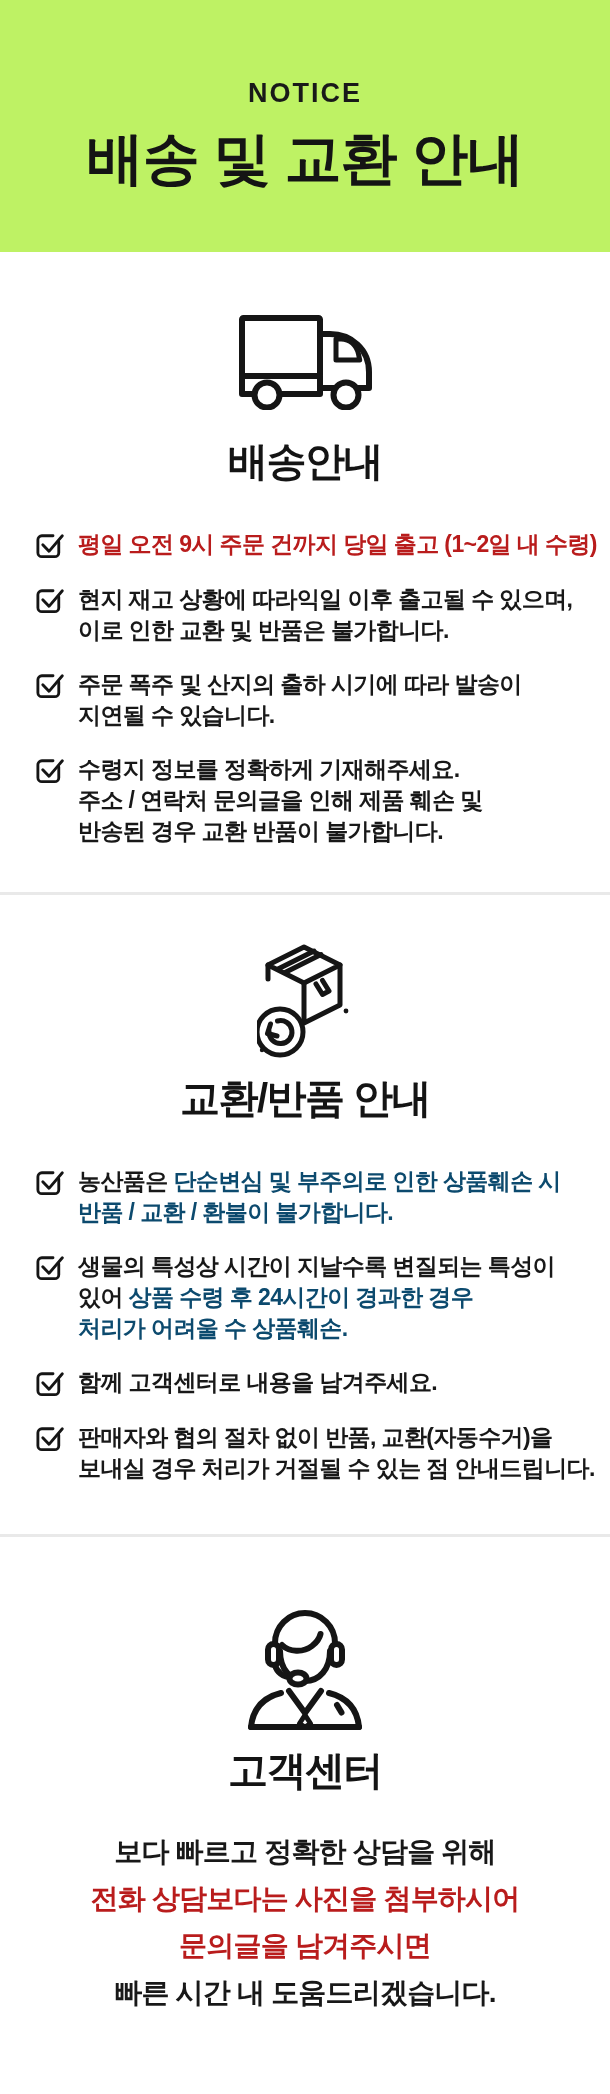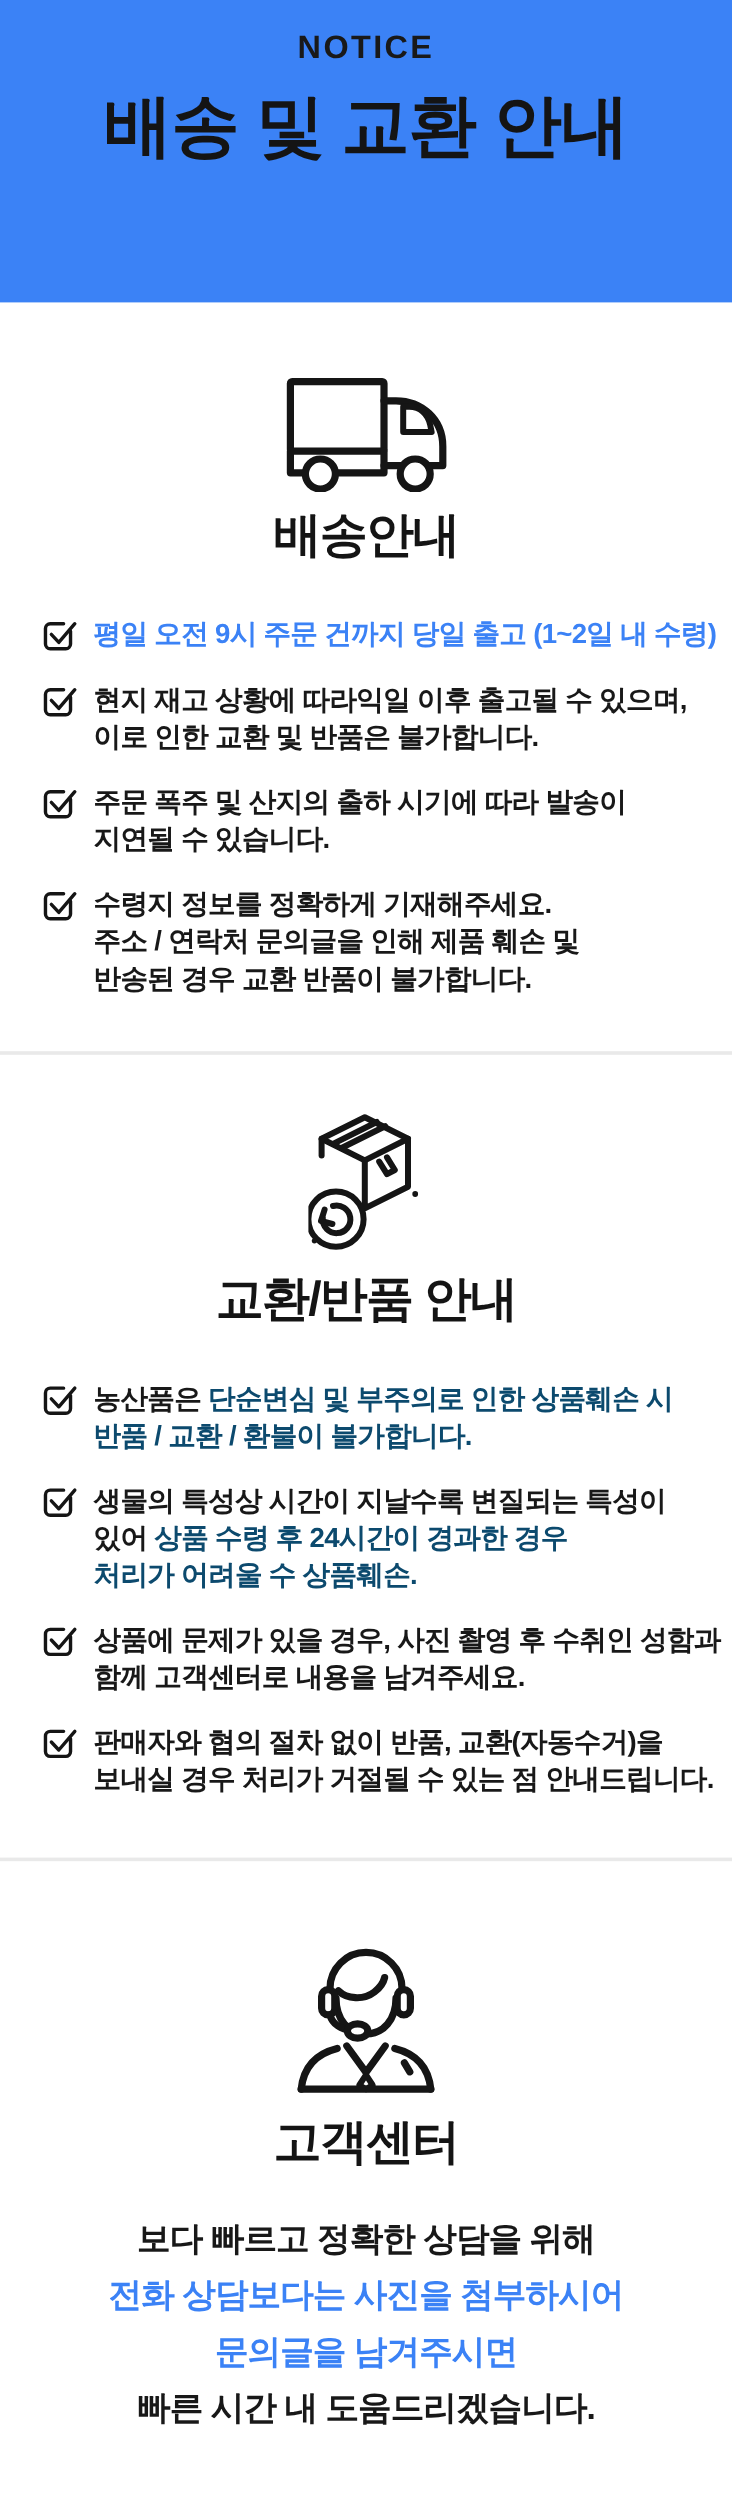--- a/index.html
+++ b/index.html
@@ -5,55 +5,55 @@
   html,body{margin:0;padding:0;}
   body{
     width:610px;min-height:2094px;background:#ffffff;
     font-family:"Liberation Sans","DejaVu Sans",sans-serif;
     color:#181818;-webkit-font-smoothing:antialiased;
   }
   .page{width:610px;overflow:hidden;}
 
   
   .hero{
-    height:252px;background:#3b82f6;
-    display:flex;flex-direction:column;align-items:center;justify-content:flex-start;
+    height:252px;background:#bef264;
+    display:flex;flex-direction:column;align-items:center;justify-content:center;
     gap:12px;box-sizing:border-box;padding-top:24px;
   }
   .hero-eyebrow{font-size:27px;font-weight:800;letter-spacing:2px;color:#191919;}
   .hero-title{margin:0;font-size:57px;font-weight:900;letter-spacing:-1px;color:#141414;}
 
   
   .sec{text-align:center;}
   .sec-icon{display:flex;justify-content:center;}
   .sec-icon svg{display:block;}
   .sec-title{margin:0;font-size:40px;font-weight:900;letter-spacing:-1.5px;color:#141414;}
   .divider{height:3px;background:#e9e9e9;}
 
   .ship-icon{margin-top:62px;}
-  .ship-title{margin-top:8px;}
+  .ship-title{margin-top:24px;}
   .xchg-icon{margin-top:48px;}
   .xchg-title{margin-top:12px;}
   .cs-icon{margin-top:64px;}
   .cs-title{margin-top:10px;}
 
   .div-1{margin-top:45px;}
   .div-2{margin-top:50px;}
 
   
   .checklist{
     list-style:none;margin:40px 28px 0 33px;padding:0;
     display:flex;flex-direction:column;gap:23px;text-align:left;
   }
   .check-item{display:flex;gap:13px;align-items:flex-start;}
   .check-icon{flex:0 0 32px;height:30px;margin-top:2px;}
   .check-icon svg{display:block;}
   .check-text{font-size:23px;line-height:31px;font-weight:600;letter-spacing:-0.6px;}
   .line{display:block;white-space:nowrap;}
-  .t-green{color:#3b82f6;font-weight:800;}
+  .t-green{color:#b91c1c;font-weight:800;}
   .t-red{color:#0c4a6e;font-weight:800;}
 
   
   .cs-lines{margin-top:30px;display:flex;flex-direction:column;gap:0;}
   .cs-line{font-size:28px;line-height:47px;font-weight:600;letter-spacing:-0.8px;white-space:nowrap;}
   .cs-line.t-green{font-weight:800;}
   .cs-pad{height:84px;}
 </style>
 </head>
 <body>
@@ -182,21 +182,20 @@
       </li>
 
       <li class="check-item">
         <span class="check-icon">
           <svg width="32" height="30" viewBox="0 0 36 32" fill="none" stroke="#151515" stroke-width="3.2" stroke-linecap="round" stroke-linejoin="round">
             <path d="M29 11.5 V23.5 a4.5 4.5 0 0 1 -4.5 4.5 H10 a4.5 4.5 0 0 1 -4.5 -4.5 V9 a4.5 4.5 0 0 1 4.5 -4.5 h12.5"></path>
             <path d="M11 14.5 l7 7.5 L33 4.5"></path>
           </svg>
         </span>
         <span class="check-text">
-          <span class="line">상품에 문제가 있을 경우, 사진 촬영 후 수취인 성함과</span>
           <span class="line">함께 고객센터로 내용을 남겨주세요.</span>
         </span>
       </li>
 
       <li class="check-item">
         <span class="check-icon">
           <svg width="32" height="30" viewBox="0 0 36 32" fill="none" stroke="#151515" stroke-width="3.2" stroke-linecap="round" stroke-linejoin="round">
             <path d="M29 11.5 V23.5 a4.5 4.5 0 0 1 -4.5 4.5 H10 a4.5 4.5 0 0 1 -4.5 -4.5 V9 a4.5 4.5 0 0 1 4.5 -4.5 h12.5"></path>
             <path d="M11 14.5 l7 7.5 L33 4.5"></path>
           </svg>

